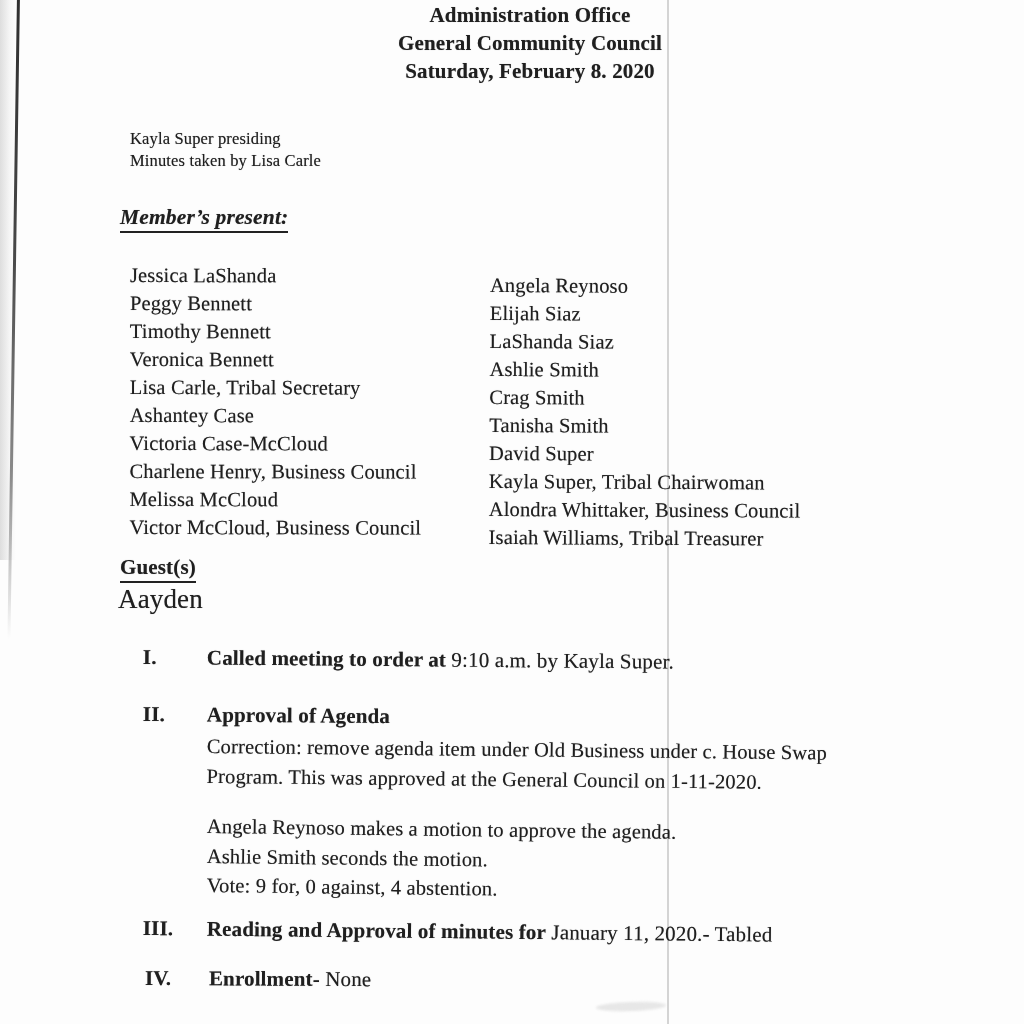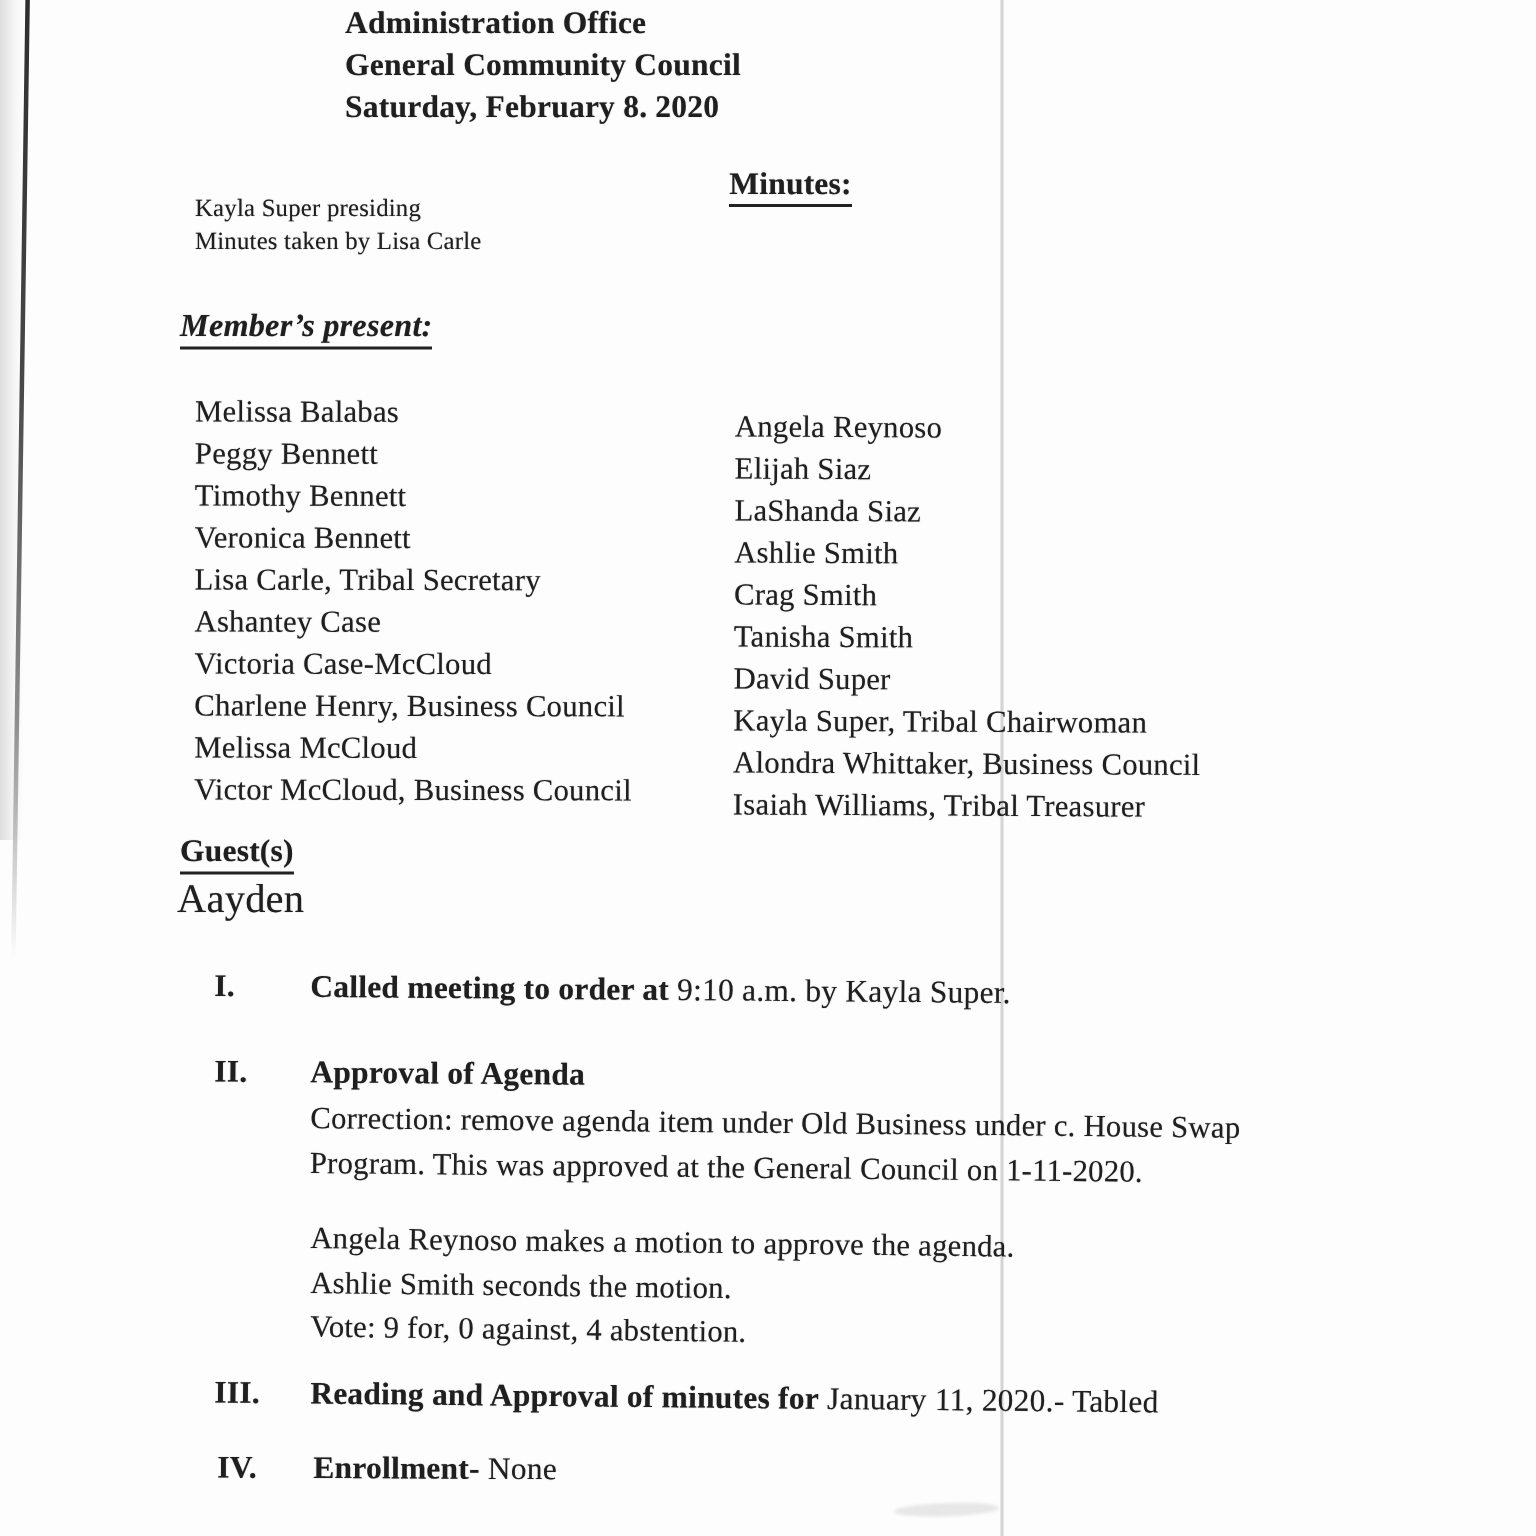--- a/index.html
+++ b/index.html
@@ -20,21 +20,21 @@
   .edge-shade{ position:absolute; left:0; top:0; width:16px; height:560px;
     background:linear-gradient(to right, rgba(140,140,140,.28), rgba(190,190,190,.12) 60%, rgba(255,255,255,0)); }
   .edge-line{ position:absolute; left:17px; top:-6px; width:3px; height:645px;
     transform-origin:top center; transform:rotate(0.85deg); border-radius:2px;
     background:linear-gradient(to bottom,#2e2e2e,#474747 40%,#8c8c8c 75%,rgba(170,170,170,0)); }
   .fold-line{ position:absolute; left:667px; top:0; width:2px; height:1024px;
     background:rgba(178,178,178,.55); }
   .smudge{ position:absolute; left:596px; top:1002px; width:70px; height:9px;
     background:rgba(205,205,205,.45); border-radius:50%; transform:rotate(-2deg); filter:blur(1px); }
 
-  .header{ left:230px; top:1px; width:600px; text-align:left;
+  .header{ left:230px; top:1px; width:600px; text-align:center;
     font-size:21px; line-height:28px; font-weight:bold; }
   .minutes-head{ left:227px; top:110px; width:600px; text-align:center; font-size:21px; }
   .scribe{ left:130px; top:128px; font-size:16.5px; line-height:21.5px; }
   .members-head{ left:120px; top:205px; font-size:21.5px;font-style:italic; }
   .col{ font-size:20.5px; line-height:28px; }
   .col-left{ left:130px; top:261px; transform:rotate(.12deg); transform-origin:top left; }
   .col-right{ left:490px; top:271px; transform:rotate(.3deg); transform-origin:top left; }
   .guests-head{ left:120px; top:555px; font-size:21px; }
   .guest-names{ left:118px; top:584px; font-size:27px; }
 
@@ -52,35 +52,32 @@
   <div class="edge-line"></div>
   <div class="fold-line"></div>
   <div class="smudge"></div>
 
   <div class="abs header txt">
     <div>Administration Office</div>
     <div>General Community Council</div>
     <div>Saturday, February 8. 2020</div>
   </div>
 
-  <div class="abs minutes-head txt">
-    <span class="b ul">Minutes:</span>
-  </div>
 
   <div class="abs scribe txt">
     <div>Kayla Super presiding</div>
     <div>Minutes taken by Lisa Carle</div>
   </div>
 
   <div class="abs members-head txt">
     <span class="b ul">Member’s present:</span>
   </div>
 
   <div class="abs col col-left txt">
-    <div>Melissa Balabas</div>
+    <div>Jessica LaShanda</div>
     <div>Peggy Bennett</div>
     <div>Timothy Bennett</div>
     <div>Veronica Bennett</div>
     <div>Lisa Carle, Tribal Secretary</div>
     <div>Ashantey Case</div>
     <div>Victoria Case-McCloud</div>
     <div>Charlene Henry, Business Council</div>
     <div>Melissa McCloud</div>
     <div>Victor McCloud, Business Council</div>
   </div>

